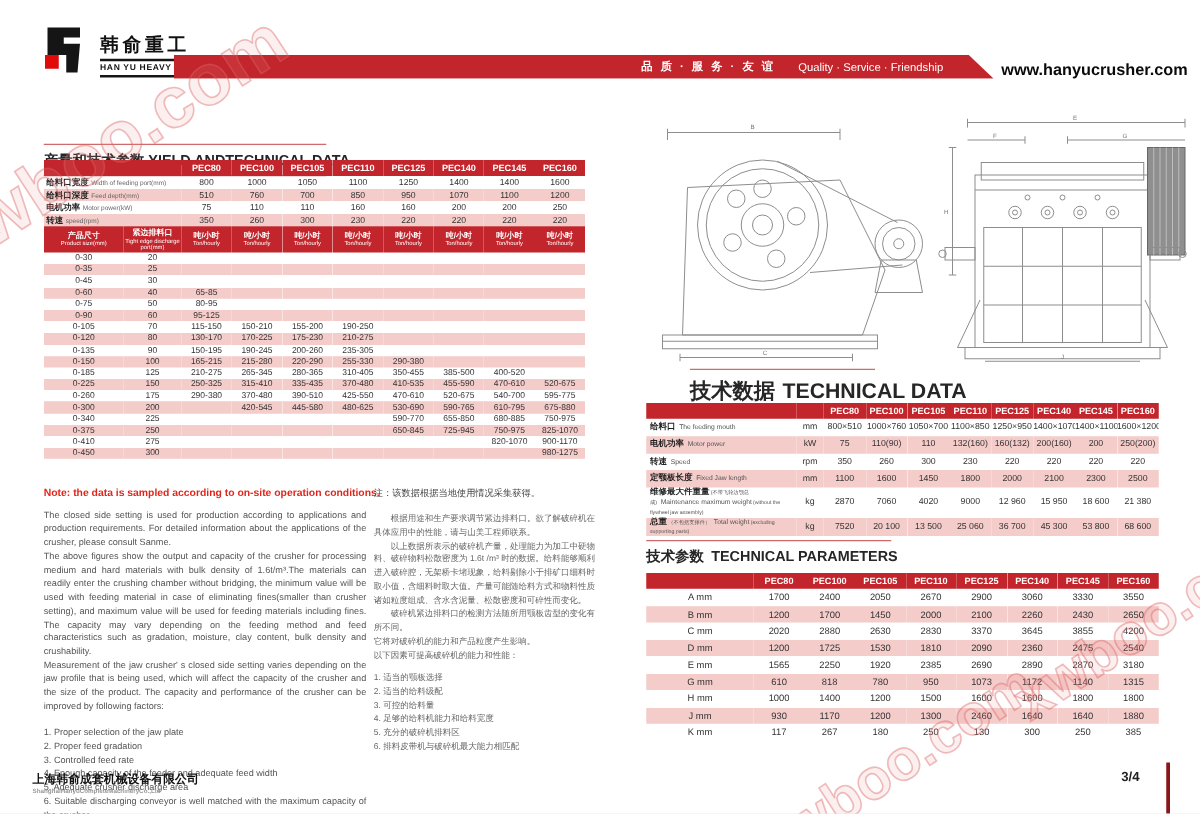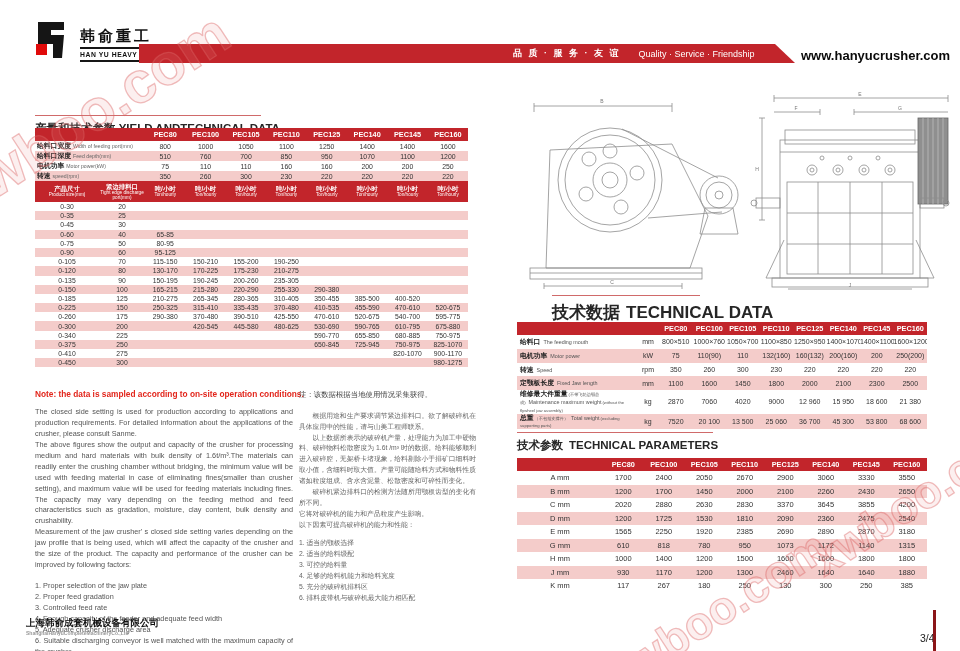--- a/index.html
+++ b/index.html
@@ -76,21 +76,21 @@
   #text-en .list{margin-top:10px;}
   #text-cn{position:absolute;left:299px;top:389px;width:177px;font-size:6.8px;color:#666;
            line-height:1.6;text-align:justify;}
   #note-cn{font-size:7.4px;color:#444;margin-bottom:10px;}
   #text-cn .list{margin-top:8px;}
 
   
   #footer-co{position:absolute;left:26px;top:617px;}
   .co-cn{font-size:9.5px;font-weight:bold;color:#111;}
   .co-en{font-size:5px;font-weight:bold;color:#999;}
-  #page-num{position:absolute;left:920px;top:616px;font-size:10.5px;font-weight:normal;color:#222;margin-top:16px;}
+  #page-num{position:absolute;left:897px;top:616px;font-size:10.5px;font-weight:bold;color:#222;}
   #page-line{position:absolute;left:933px;top:610px;width:3px;height:41px;background:var(--darkred);}
 
   
   #drawing{position:absolute;left:522px;top:88px;}
 
   
   .wm{position:absolute;font-weight:bold;transform:rotate(-33deg);white-space:nowrap;
       color:rgba(235,140,140,0.14);-webkit-text-stroke:1.3px rgba(219,100,100,0.42);
       pointer-events:none;z-index:5;}
   #wm1{left:-70px;top:80px;font-size:58px;}

